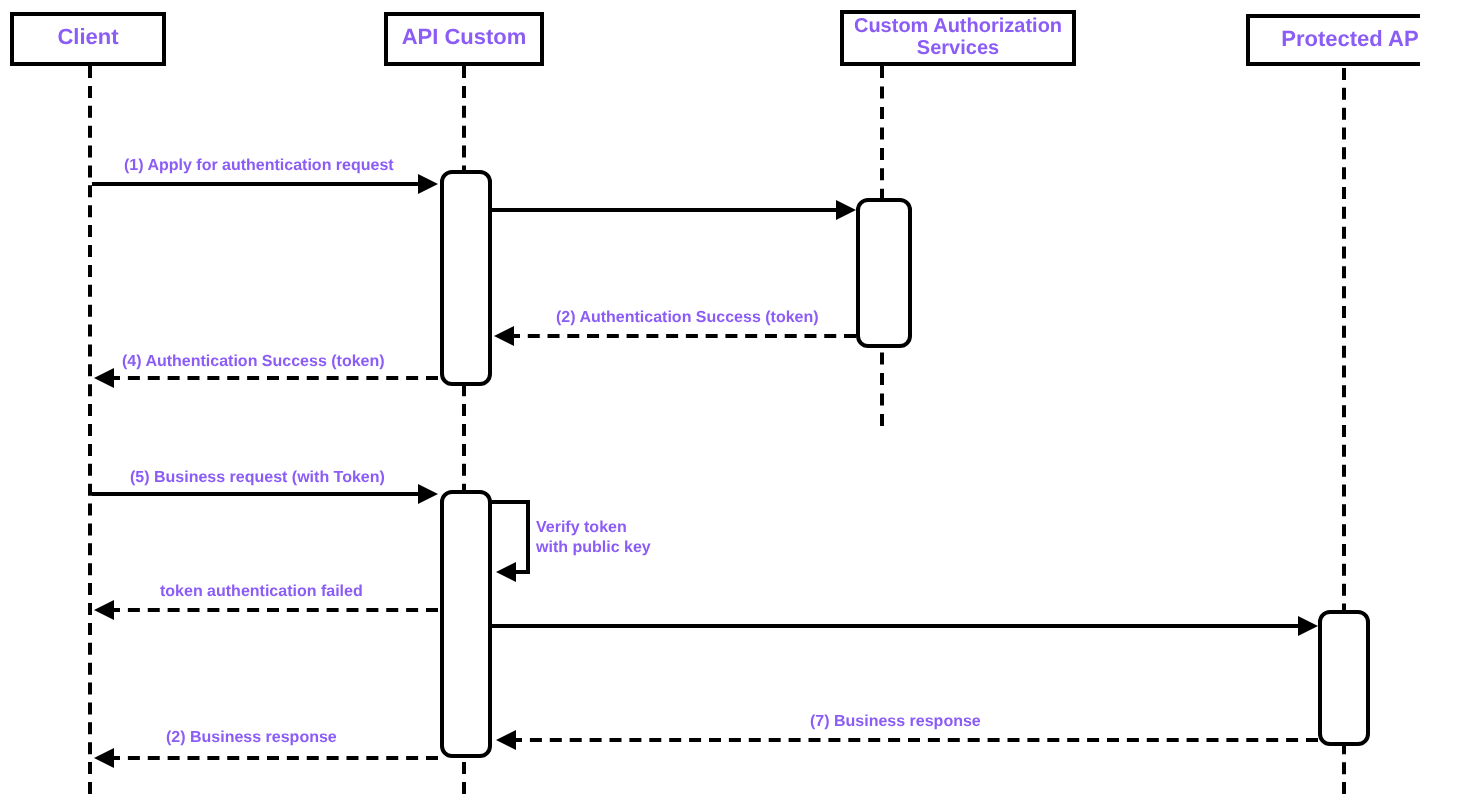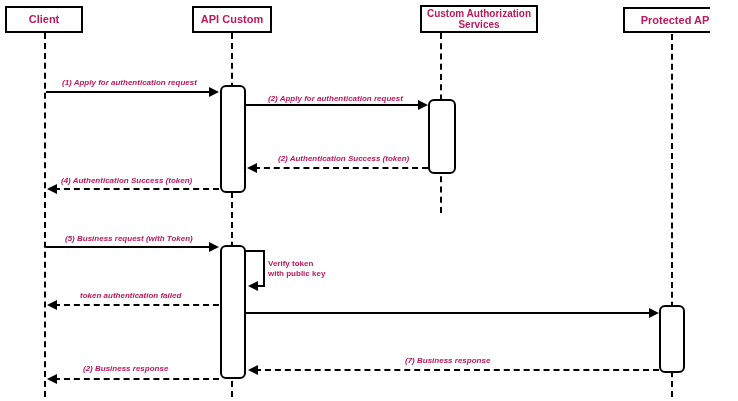--- a/index.html
+++ b/index.html
@@ -1,39 +1,39 @@
 <!DOCTYPE html>
 <html><head>
 <meta charset="utf-8">
 <style>
   html,body{margin:0;padding:0;background:#fff;}
   .diagram{
     position:relative;width:710px;height:401px;background:#ffffff;
-    font-family:"Liberation Sans",sans-serif;color:#be185d;overflow:hidden;
+    font-family:"Liberation Sans",sans-serif;color:#8b5cf6;overflow:hidden;
   }
   .actor{
     position:absolute;box-sizing:border-box;border:2px solid #000;background:#fff;
     display:flex;align-items:center;justify-content:center;text-align:center;
     font-weight:bold;font-size:11px;line-height:1.15;
   }
   .actor.small{font-size:10px;margin-left:40px;}
   .lifeline{position:absolute;width:0;border-left:2px dashed #000;}
   .activation{
     position:absolute;box-sizing:border-box;border:2px solid #000;background:#fff;
     border-radius:6px;z-index:3;
   }
   .msg{position:absolute;height:10px;z-index:4;}
   .msg .line{position:absolute;top:4px;left:0;right:0;border-top:2px solid #000;}
   .msg.dashed .line{border-top-style:dashed;}
   .msg.to-right .line{right:7px;}
   .msg.to-left .line{left:7px;}
   .head{position:absolute;width:0;height:0;border-top:5px solid transparent;border-bottom:5px solid transparent;}
   .msg.to-right .head{right:0;top:0;border-left:10px solid #000;}
   .msg.to-left .head{left:0;top:0;border-right:10px solid #000;}
-  .msg-label{position:absolute;font-size:8px;font-weight:bold;white-space:nowrap;z-index:5;font-style:italic;}
+  .msg-label{position:absolute;font-size:8px;font-weight:bold;white-space:nowrap;z-index:5;}
   .note{position:absolute;font-size:8px;font-weight:bold;white-space:pre-line;line-height:1.2;z-index:5;}
   .loop-top{position:absolute;border-top:2px solid #000;z-index:4;}
   .loop-right{position:absolute;border-left:2px solid #000;z-index:4;}
 </style>
 </head>
 <body>
 
 <div class="diagram">
 
   <div class="lifeline" style="left:44px;top:33px;height:364px;"></div>
@@ -58,21 +58,20 @@
   <div class="activation" style="left:428px;top:99px;width:28px;height:75px;"></div>
   <div class="activation" style="left:220px;top:245px;width:26px;height:134px;"></div>
   <div class="activation" style="left:659px;top:305px;width:26px;height:68px;"></div>
 
   <div class="msg-label" style="left:62px;top:78px;">(1) Apply for authentication request</div>
   <div class="msg to-right solid" style="left:46px;top:87px;width:173px;">
     <div class="line"></div>
     <div class="head"></div>
   </div>
 
-  <div class="msg-label" style="left:268px;top:94px;">(2) Apply for authentication request</div>
   <div class="msg to-right solid" style="left:246px;top:100px;width:182px;">
     <div class="line"></div>
     <div class="head"></div>
   </div>
 
 
   <div class="msg-label" style="left:278px;top:154px;">(2) Authentication Success (token)</div>
   <div class="msg to-left dashed" style="left:247px;top:163px;width:181px;">
     <div class="line"></div>
     <div class="head"></div>

